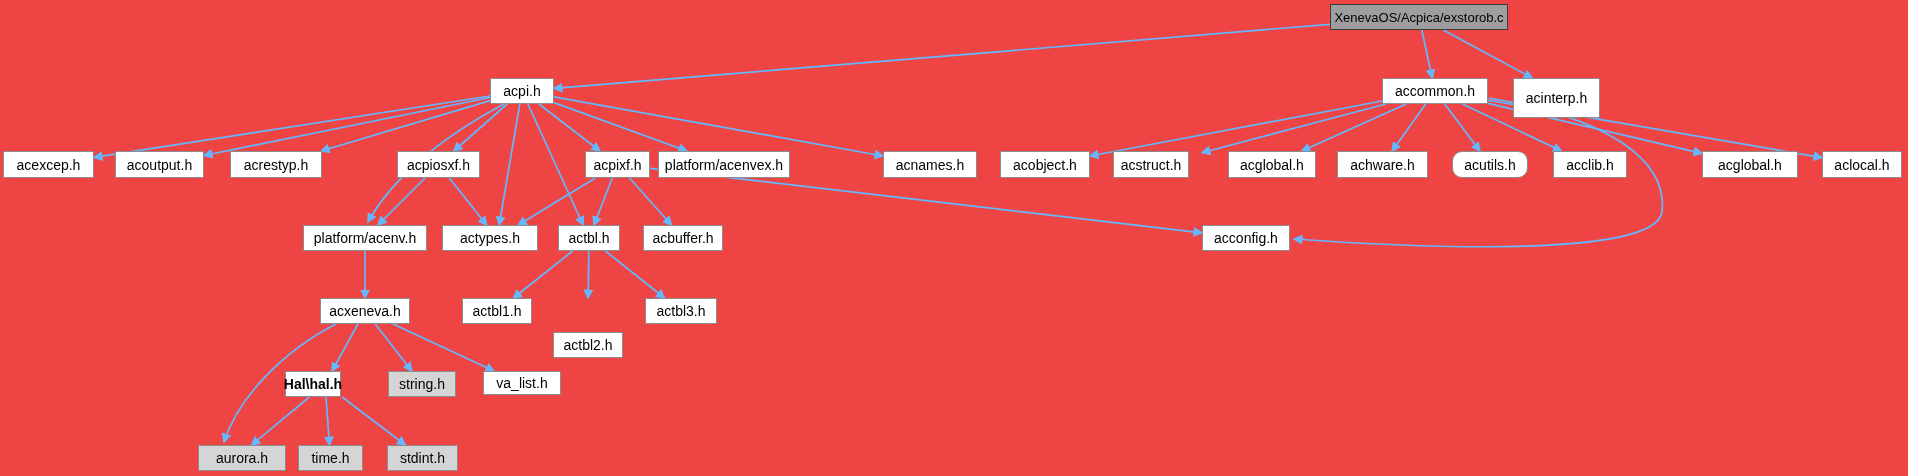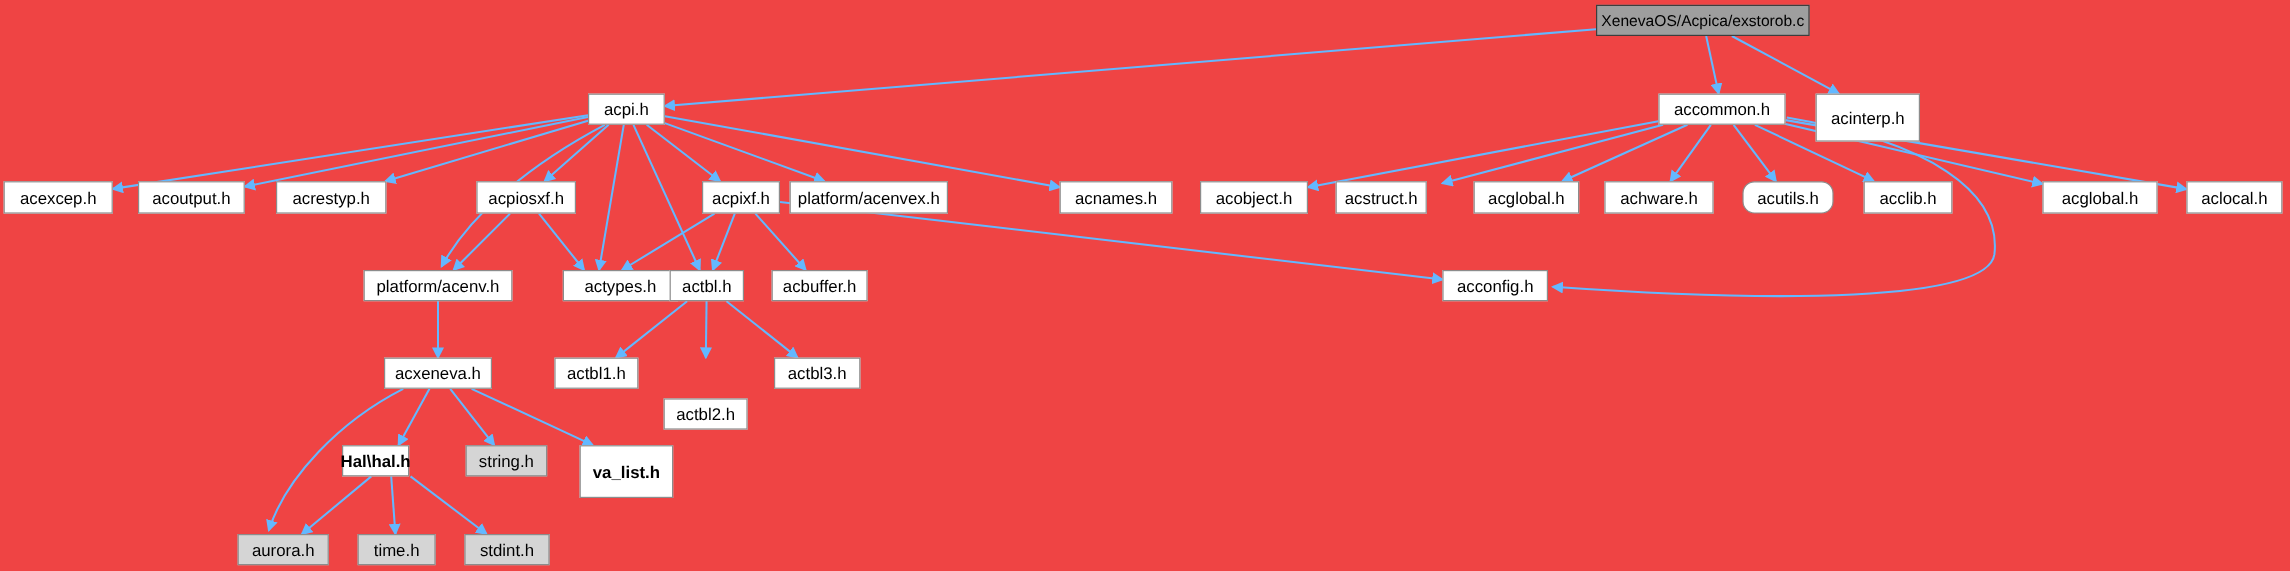--- a/index.html
+++ b/index.html
@@ -117,28 +117,28 @@
       <div class="node" style="left: 883px; top: 151px; width: 94px; height: 27px;">acnames.h</div>
       <div class="node" style="left: 1000px; top: 151px; width: 90px; height: 27px;">acobject.h</div>
       <div class="node" style="left: 1113px; top: 151px; width: 76px; height: 27px;">acstruct.h</div>
       <div class="node" style="left: 1228px; top: 151px; width: 88px; height: 27px;">acglobal.h</div>
       <div class="node" style="left: 1337px; top: 151px; width: 91px; height: 27px;">achware.h</div>
       <div class="node" style="left: 1452px; top: 151px; width: 76px; height: 27px; border-radius: 10px;">acutils.h</div>
       <div class="node" style="left: 1553px; top: 151px; width: 74px; height: 27px;">acclib.h</div>
       <div class="node" style="left: 1702px; top: 151px; width: 96px; height: 27px;">acglobal.h</div>
       <div class="node" style="left: 1822px; top: 151px; width: 80px; height: 27px;">aclocal.h</div>
       <div class="node" style="left: 303px; top: 225px; width: 124px; height: 26px;">platform/acenv.h</div>
-      <div class="node" style="left: 469px; top: 225px; width: 96px; height: 26px;">actypes.h</div>
+      <div class="node" style="left: 442px; top: 225px; width: 96px; height: 26px;">actypes.h</div>
       <div class="node" style="left: 558px; top: 225px; width: 62px; height: 26px;">actbl.h</div>
       <div class="node" style="left: 643px; top: 225px; width: 80px; height: 26px;">acbuffer.h</div>
       <div class="node" style="left: 1202px; top: 225px; width: 88px; height: 26px;">acconfig.h</div>
       <div class="node" style="left: 320px; top: 298px; width: 90px; height: 26px;">acxeneva.h</div>
       <div class="node" style="left: 462px; top: 298px; width: 70px; height: 26px;">actbl1.h</div>
       <div class="node" style="left: 553px; top: 298px; width: 70px; height: 26px; margin-top: 34px;">actbl2.h</div>
       <div class="node" style="left: 645px; top: 298px; width: 72px; height: 26px;">actbl3.h</div>
       <div class="node" style="left: 285px; top: 371px; width: 56px; height: 26px; font-weight: bold;">Hal\hal.h</div>
       <div class="node external" style="left: 388px; top: 371px; width: 68px; height: 26px;">string.h</div>
-      <div class="node" style="left: 483px; top: 371px; width: 78px; height: 44px; font-weight: bold;">va_list.h</div>
-      <div class="node external" style="left: 198px; top: 445px; width: 76px; height: 26px;">aurora.h</div>
+      <div class="node" style="left: 483px; top: 371px; width: 78px; height: 24px;">va_list.h</div>
+      <div class="node external" style="left: 198px; top: 445px; width: 88px; height: 26px;">aurora.h</div>
       <div class="node external" style="left: 298px; top: 445px; width: 65px; height: 26px;">time.h</div>
       <div class="node external" style="left: 387px; top: 445px; width: 71px; height: 26px;">stdint.h</div>
     </div>
 </div>
 
 </body></html>

